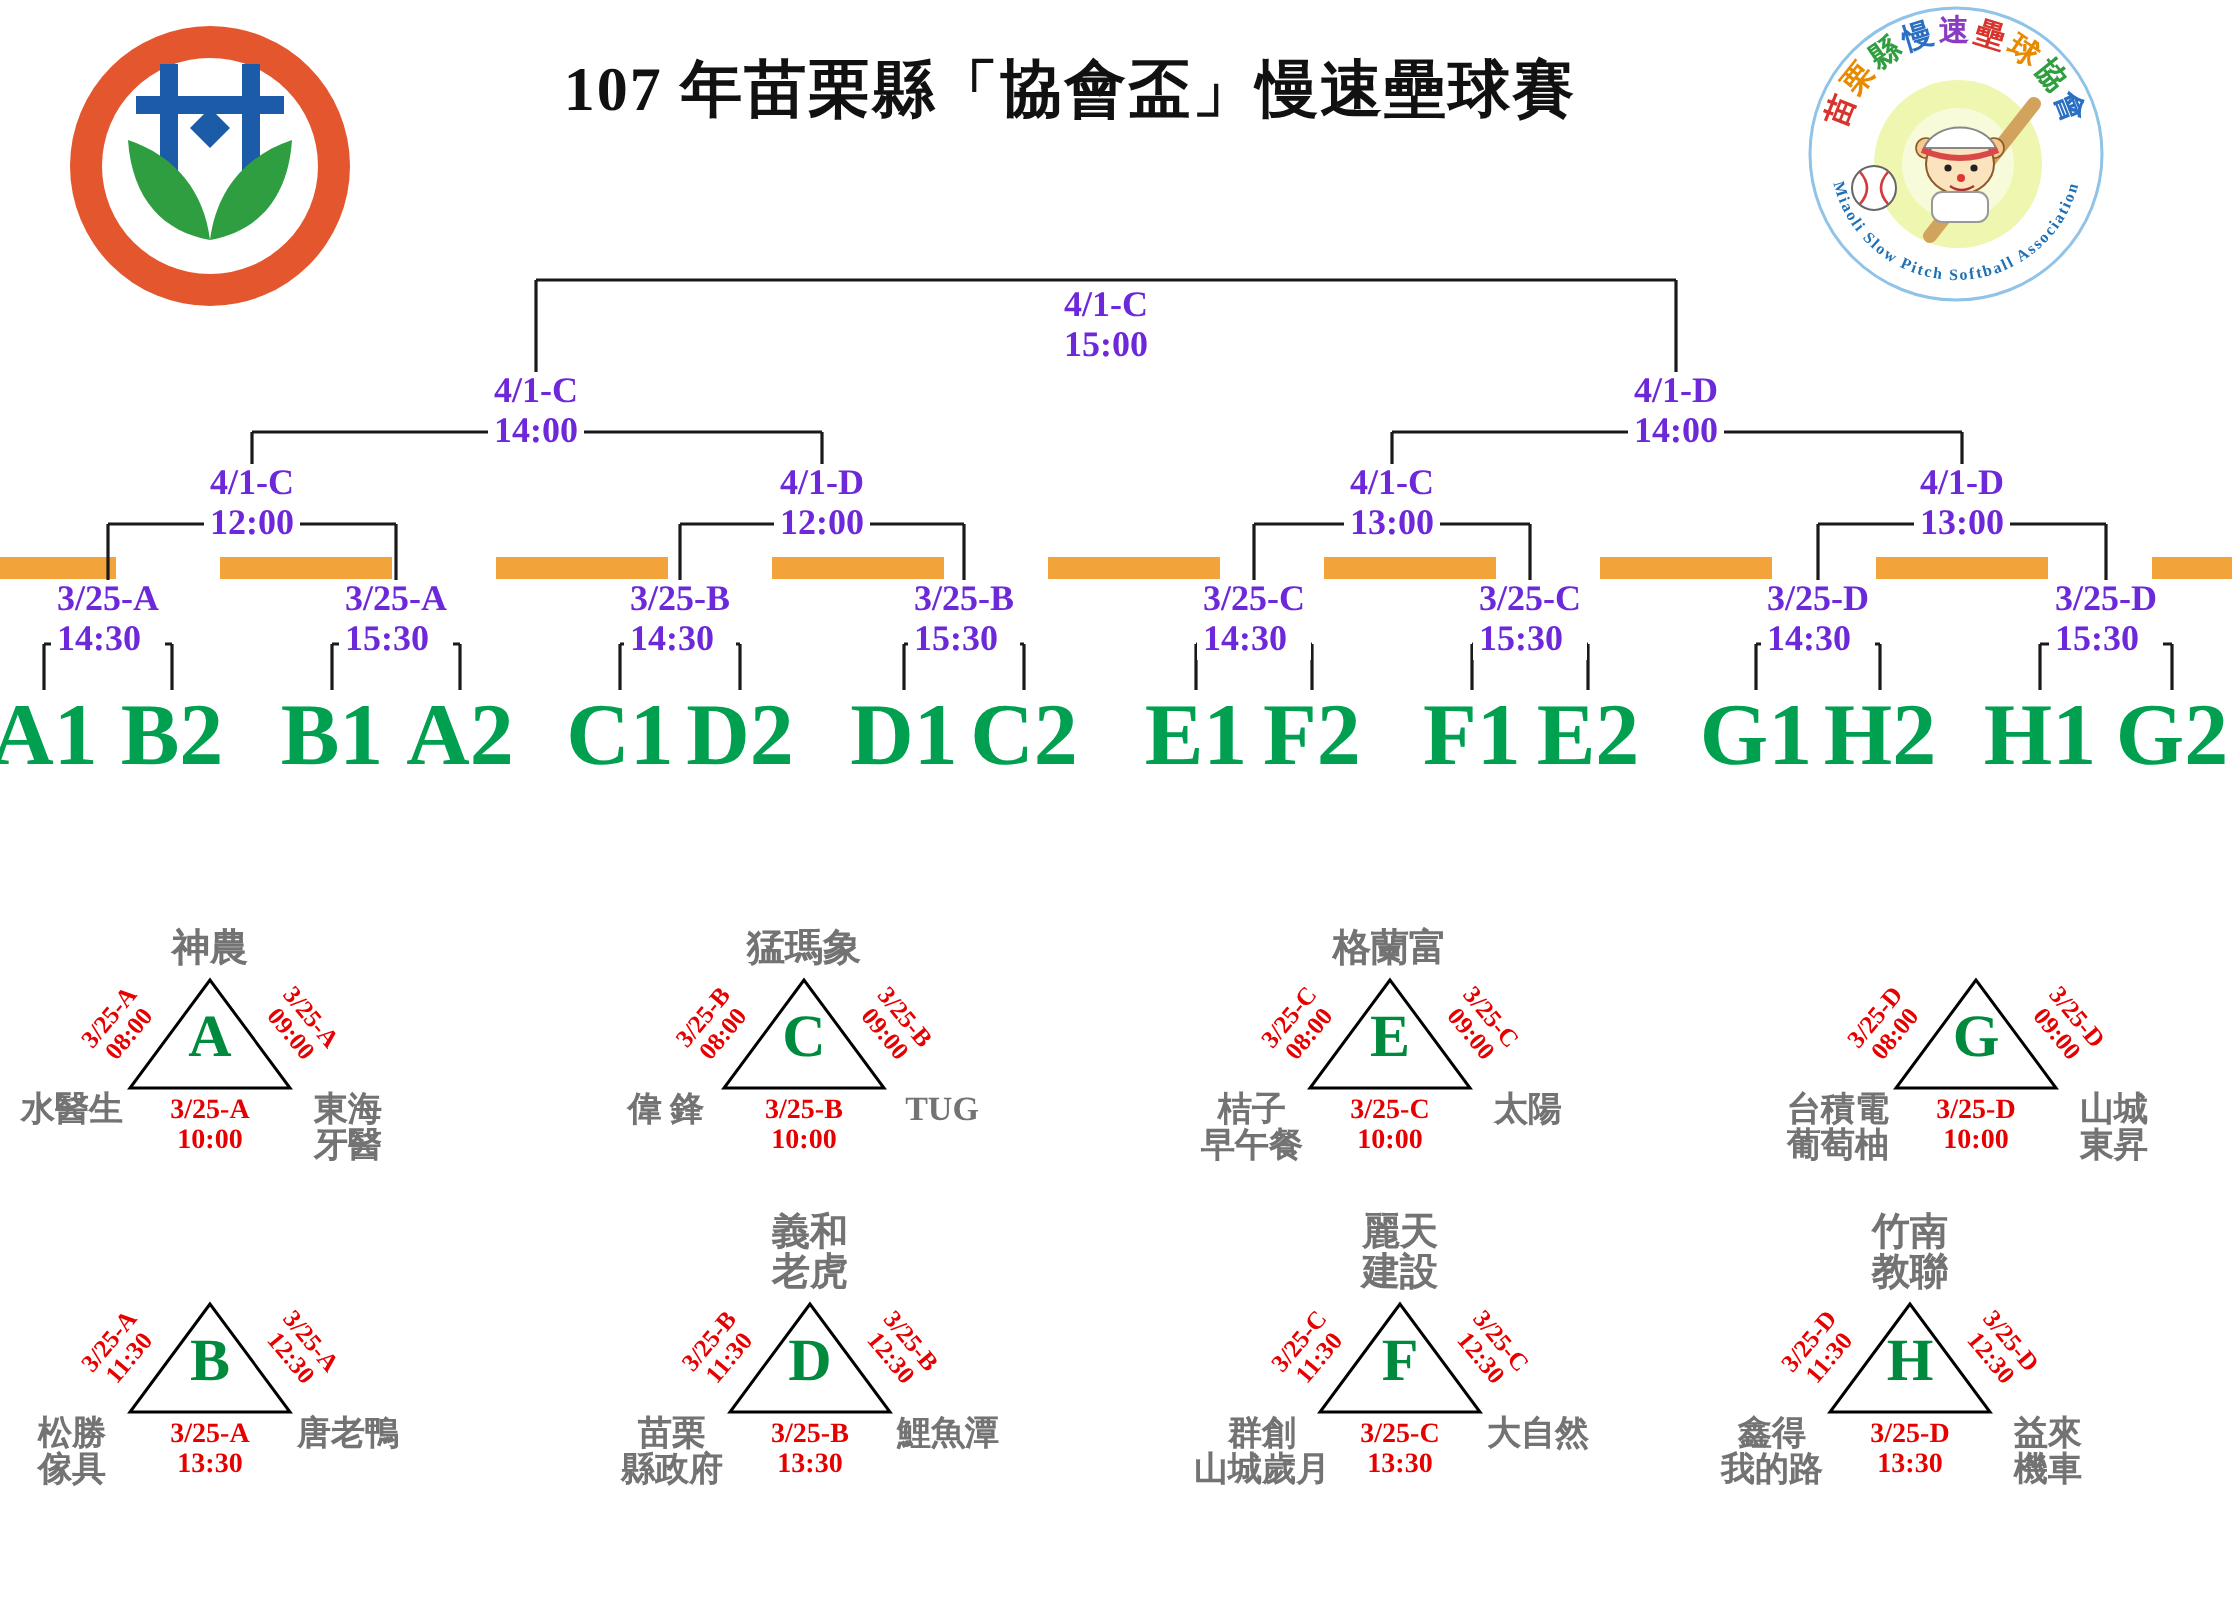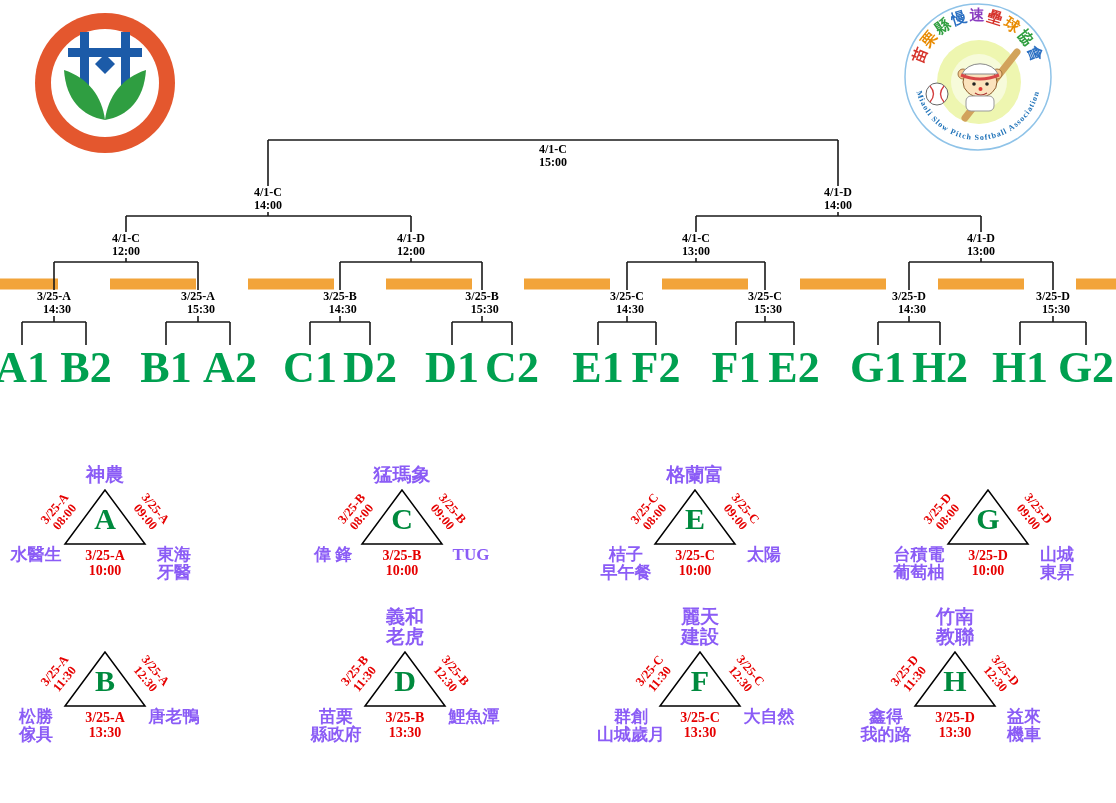--- a/index.html
+++ b/index.html
@@ -5,30 +5,30 @@
   html,body{margin:0;padding:0;background:#888;}
   .page{position:relative;width:1116px;height:803px;background:#fff;overflow:hidden;
         font-family:"Liberation Serif","DejaVu Serif",serif;}
   
   .logo{position:absolute;}
   .titleblock{position:absolute;left:195px;top:24px;width:680px;text-align:center;color:#111;}
   .title{font-size:31px;font-weight:700;letter-spacing:1px;white-space:nowrap;}
   .subtitle{margin-top:13px;font-size:27px;font-weight:700;letter-spacing:3px;white-space:nowrap;}
   
   .bracket-svg{position:absolute;left:0;top:0;pointer-events:none;}
-  .mlabel{position:absolute;transform:translateX(-50%);color:#000000;text-align:right;
-          font-size:12px;font-weight:700;line-height:1.1;white-space:pre-line;background:#fff;padding:0 3px;}
+  .mlabel{position:absolute;transform:translateX(-50%);color:#6d28d9;text-align:left;
+          font-size:18px;font-weight:700;line-height:1.1;white-space:pre-line;background:#fff;padding:0 3px;}
   .seed{position:absolute;top:346px;transform:translateX(-50%);font-size:44px;font-weight:700;color:#00a050;line-height:1;}
   
   .group{position:absolute;width:210px;height:158px;}
   .tri{position:absolute;left:63px;top:48px;}
   .tri polygon{fill:#fff;stroke:#000;stroke-width:1.5;}
   .gletter{position:absolute;left:85px;top:64px;width:40px;text-align:center;
            font-size:30px;font-weight:700;color:#008a3e;line-height:1;}
-  .gname{color:#8b5cf6;font-weight:700;font-size:19px;line-height:1.08;white-space:pre-line;text-align:center;}
+  .gname{color:#737373;font-weight:700;font-size:19px;line-height:1.08;white-space:pre-line;text-align:center;}
   .gname.top{position:absolute;left:0;top:0;width:100%;height:46px;display:flex;align-items:flex-end;justify-content:center;}
   .gname.bl{position:absolute;left:0;top:106px;width:72px;font-size:17px;}
   .gname.br{position:absolute;right:0;top:106px;width:72px;font-size:17px;}
   .gbottom{position:absolute;left:69px;top:108px;width:72px;color:#e60000;font-size:14px;font-weight:700;
            line-height:1.1;text-align:center;white-space:pre-line;}
   .gedge{position:absolute;width:64px;color:#e60000;font-size:12.5px;font-weight:700;line-height:1.05;
          text-align:center;white-space:pre-line;}
   .gedge.left{left:28px;top:60px;transform:rotate(-50deg);}
   .gedge.right{right:28px;top:60px;transform:rotate(50deg);}
   
@@ -49,20 +49,21 @@
       <rect x="91" y="24" width="9" height="54"></rect>
       <polygon points="75,46 85,56 75,66 65,56"></polygon>
     </g>
     <g fill="#2f9e41">
       <path d="M75,112 C52,108 36,92 34,62 C58,70 72,88 75,112 Z"></path>
       <path d="M75,112 C98,108 114,92 116,62 C92,70 78,88 75,112 Z"></path>
     </g>
   </svg>
 
   <div class="titleblock">
+    <div class="title">107 年苗栗縣「協會盃」慢速壘球賽</div>
   </div>
 
   <svg class="logo" style="left:903px;top:2px" width="150" height="150" viewBox="0 0 150 150">
     <defs>
       <path id="arcTop" d="M 18,75 A 57,57 0 0 1 132,75"></path>
       <path id="arcBottom" d="M 12,75 A 63,63 0 0 0 138,75"></path>
     </defs>
     <circle cx="75" cy="75" r="73" fill="#ffffff" stroke="#8fc3e8" stroke-width="1.5"></circle>
     <circle cx="76" cy="80" r="42" fill="#eef6b0"></circle>
     <circle cx="76" cy="80" r="28" fill="#f7fbda"></circle>

